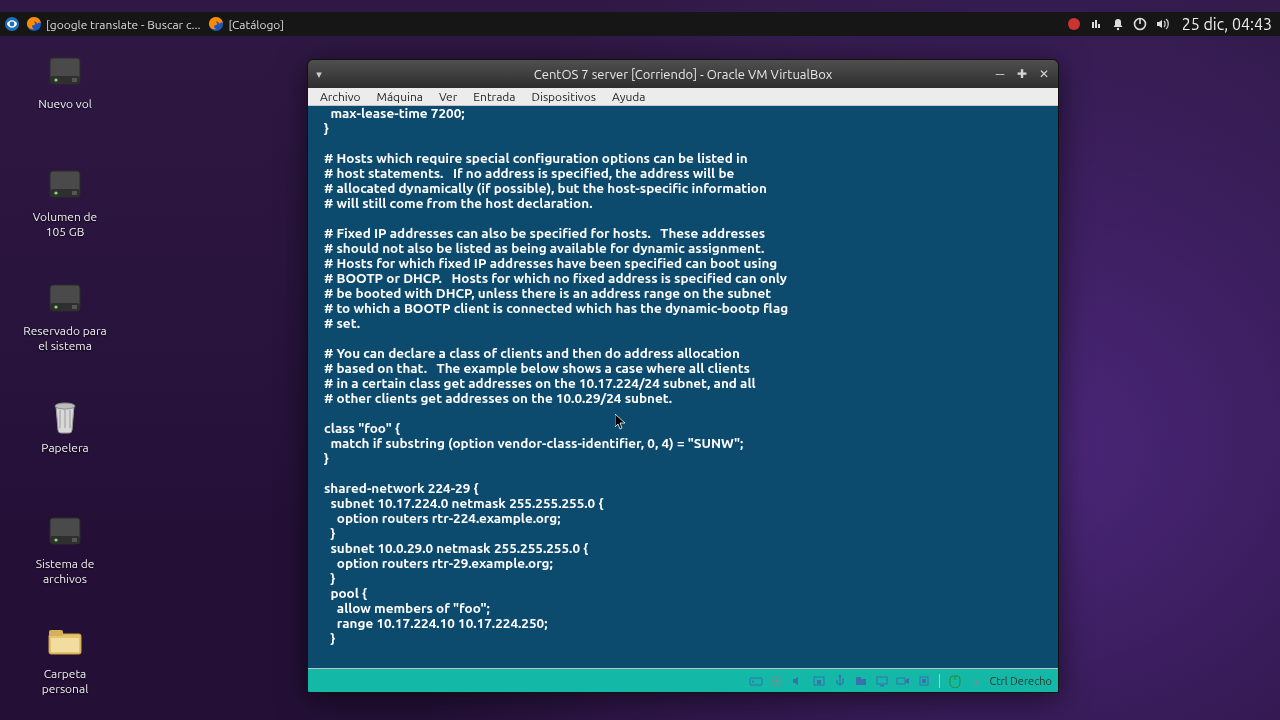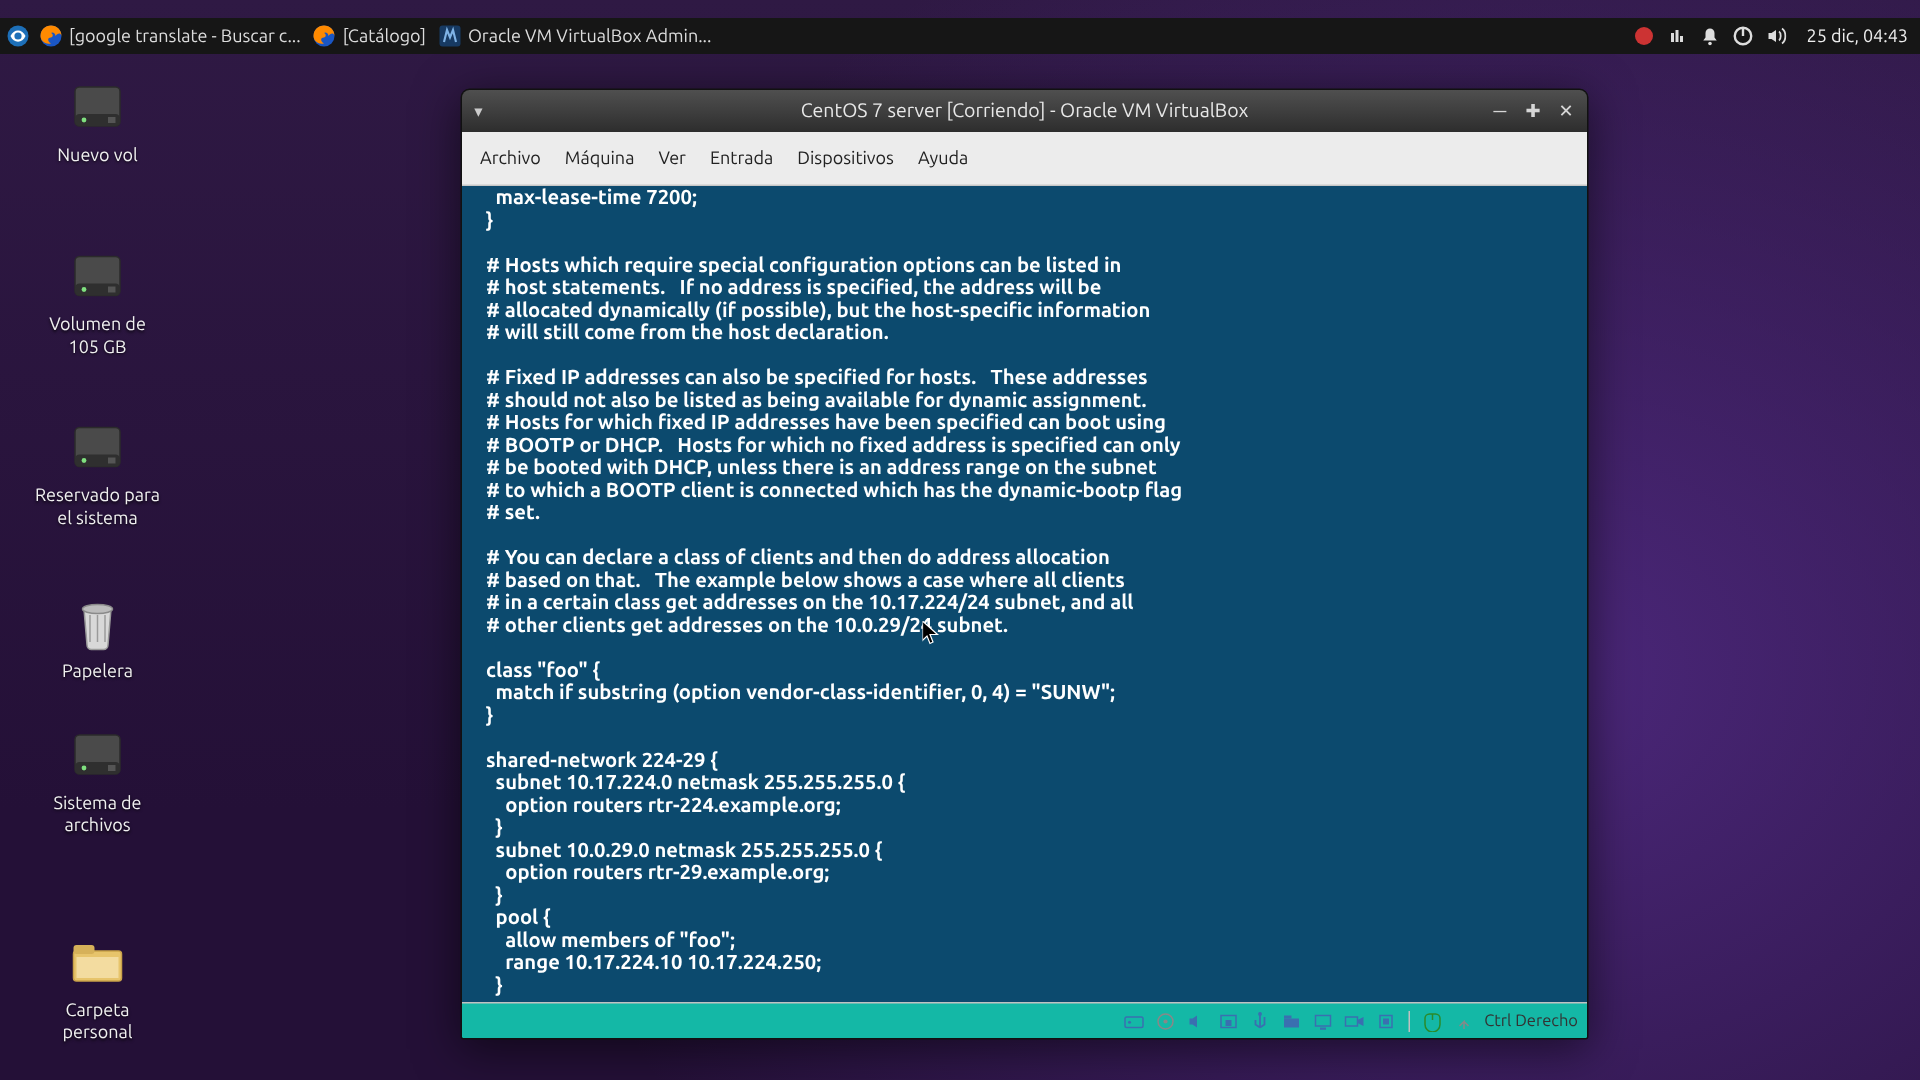--- a/index.html
+++ b/index.html
@@ -15,39 +15,39 @@
 .top-panel { position:absolute; top:12px; left:0; right:0; height:24px;
   background:#161616; display:flex; align-items:center; font-size:12px; color:#dcdcdc; z-index:10; }
 .top-panel .panel-icon { width:22px; height:22px; display:flex; align-items:center; justify-content:center; margin:0 1px; }
 .task-btn { display:flex; align-items:center; height:24px; padding:0 6px 0 2px; gap:4px; cursor:default; max-width:195px; }
 .task-btn.active { background:#3a3a3a; }
 .task-btn .task-ico { width:16px; height:16px; display:flex; align-items:center; justify-content:center; }
 .task-btn .task-label { white-space:nowrap; overflow:hidden; text-overflow:ellipsis; font-size:12px; }
 .spacer { flex:1; }
 .tray { display:flex; align-items:center; gap:6px; padding:0 8px; }
 .tray .tray-ico { width:16px; height:16px; display:flex; align-items:center; justify-content:center; color:#ddd; }
-.clock { font-size:12px; color:#eee; margin-left:6px; white-space:nowrap; }
+.clock { font-size:16px; color:#eee; margin-left:6px; white-space:nowrap; }
 
 
 .desktop-icon { position:absolute; width:96px; display:flex; flex-direction:column; align-items:center; color:#f0f0f0; font-size:12px; text-align:center; }
 .desktop-icon .glyph { width:42px; height:42px; display:flex; align-items:center; justify-content:center; }
 .desktop-icon .label { margin-top:4px; line-height:15px; text-shadow:0 1px 2px rgba(0,0,0,.8); }
 
 
 .vm-window { position:absolute; left:307px; top:59px; width:752px; height:634px;
   border:1px solid #111; border-radius:6px 6px 2px 2px; background:#000; box-shadow:0 6px 30px rgba(0,0,0,.55); overflow:hidden; display:flex; flex-direction:column; }
 .titlebar { position:relative; height:28px;
   background:linear-gradient(180deg,#4f4f4f 0%,#3d3d3d 55%,#2d2d2d 100%);
   display:flex; align-items:center; color:#e8e8e8; font-size:13px; }
 .titlebar .ti-menu { width:22px; text-align:center; font-size:11px; color:#ccc; cursor:default; }
 .titlebar .title-text { position:absolute; left:0; right:0; text-align:center; pointer-events:none; }
 .titlebar .win-btns { position:absolute; right:4px; top:0; height:100%; display:flex; align-items:center; gap:2px; }
 .titlebar .win-btns span { width:20px; height:20px; display:flex; align-items:center; justify-content:center; color:#d6d6d6; font-size:12px; cursor:default; }
 
-.menubar { height:36px; background:#ececec; color:#222; display:flex; align-items:center; padding-left:4px; font-size:12px; gap:0; border-bottom:1px solid #c7c7c7; }
+.menubar { height:18px; background:#ececec; color:#222; display:flex; align-items:center; padding-left:4px; font-size:12px; gap:0; border-bottom:1px solid #c7c7c7; }
 .menubar span { padding:2px 8px; cursor:default; }
 
 .term { flex:1; background:#0c4a6e; color:#e8e8e8; font-family:"DejaVu Sans Mono","Menlo",monospace;
   font-size:13.5px; line-height:15px; white-space:pre; padding:0 0 0 16px; letter-spacing:0; }
 .term .b { font-weight:700; color:#fff; }
 .term-inner { padding:0; }
 
 .statusbar { height:24px; background:#14b8a6; border-top:1px solid #c2c2c2; display:flex; align-items:center; justify-content:flex-end; padding:0 6px; gap:5px; font-size:11px; color:#333; }
 .statusbar .sb-ico { width:16px; height:16px; display:flex; align-items:center; justify-content:center; color:#3a6fb0; }
 .statusbar .sb-sep { width:1px; height:14px; background:#c0c0c0; margin:0 2px; }
@@ -80,29 +80,20 @@
       </div>
       <div class="task-btn">
         <span class="task-ico">
           <svg width="16" height="16">
             <circle cx="8" cy="8" r="7" fill="#1a56c4"></circle>
             <path d="M1 8c0-4 3-7 7-7 4 0 7 3 7 7-1-3-3-1-4 0 0-2-2-3-3-2 2 1 1 3 0 3-3 0-2 3 0 4C4 14 1 11 1 8z" fill="#ff8a00"></path>
           </svg>
         </span>
         <span class="task-label">[Catálogo]</span>
       </div>
-      <div class="task-btn">
-        <span class="task-ico">
-          <svg width="16" height="16">
-            <rect x="1" y="1" width="14" height="14" rx="2" fill="#173a63"></rect>
-            <path d="M4 12l2-8 2 5 2-5 2 8" stroke="#7fb3e6" stroke-width="1.4" fill="none"></path>
-          </svg>
-        </span>
-        <span class="task-label">Oracle VM VirtualBox Admin...</span>
-      </div>
     </div>
   <div class="spacer"></div>
   <div class="tray">
     <span class="tray-ico">
         <svg width="14" height="14">
           <circle cx="7" cy="7" r="6" fill="#c33"></circle>
         </svg>
       </span>
     <span class="tray-ico">
         <svg width="14" height="14" viewBox="0 0 14 14">
@@ -168,21 +159,21 @@
     <div class="desktop-icon" style="left: 17px; top: 394px;">
       <div class="glyph">
         <svg width="42" height="42" viewBox="0 0 42 42">
           <path d="M12 12h18l-2 24a3 3 0 0 1-3 3H17a3 3 0 0 1-3-3z" fill="#d8d8d8" stroke="#999"></path>
           <ellipse cx="21" cy="12" rx="10" ry="3" fill="#bcbcbc" stroke="#8a8a8a"></ellipse>
           <path d="M16 16v18M21 16v18M26 16v18" stroke="#9a9a9a"></path>
         </svg>
       </div>
       <div class="label">Papelera</div>
     </div>
-    <div class="desktop-icon" style="left: 17px; top: 482px;">
+    <div class="desktop-icon" style="left: 17px; top: 510px;">
       <div class="glyph">
         <svg width="42" height="42" viewBox="0 0 42 42">
           <rect x="6" y="8" width="30" height="26" rx="3" fill="#4a4a4a" stroke="#2b2b2b"></rect>
           <rect x="6" y="26" width="30" height="8" rx="3" fill="#2f2f2f"></rect>
           <circle cx="12" cy="30" r="1.6" fill="#7fe07f"></circle>
           <rect x="28" y="28" width="5" height="4" fill="#555"></rect>
         </svg>
       </div>
       <div class="label">Sistema de<br>archivos</div>
     </div>

